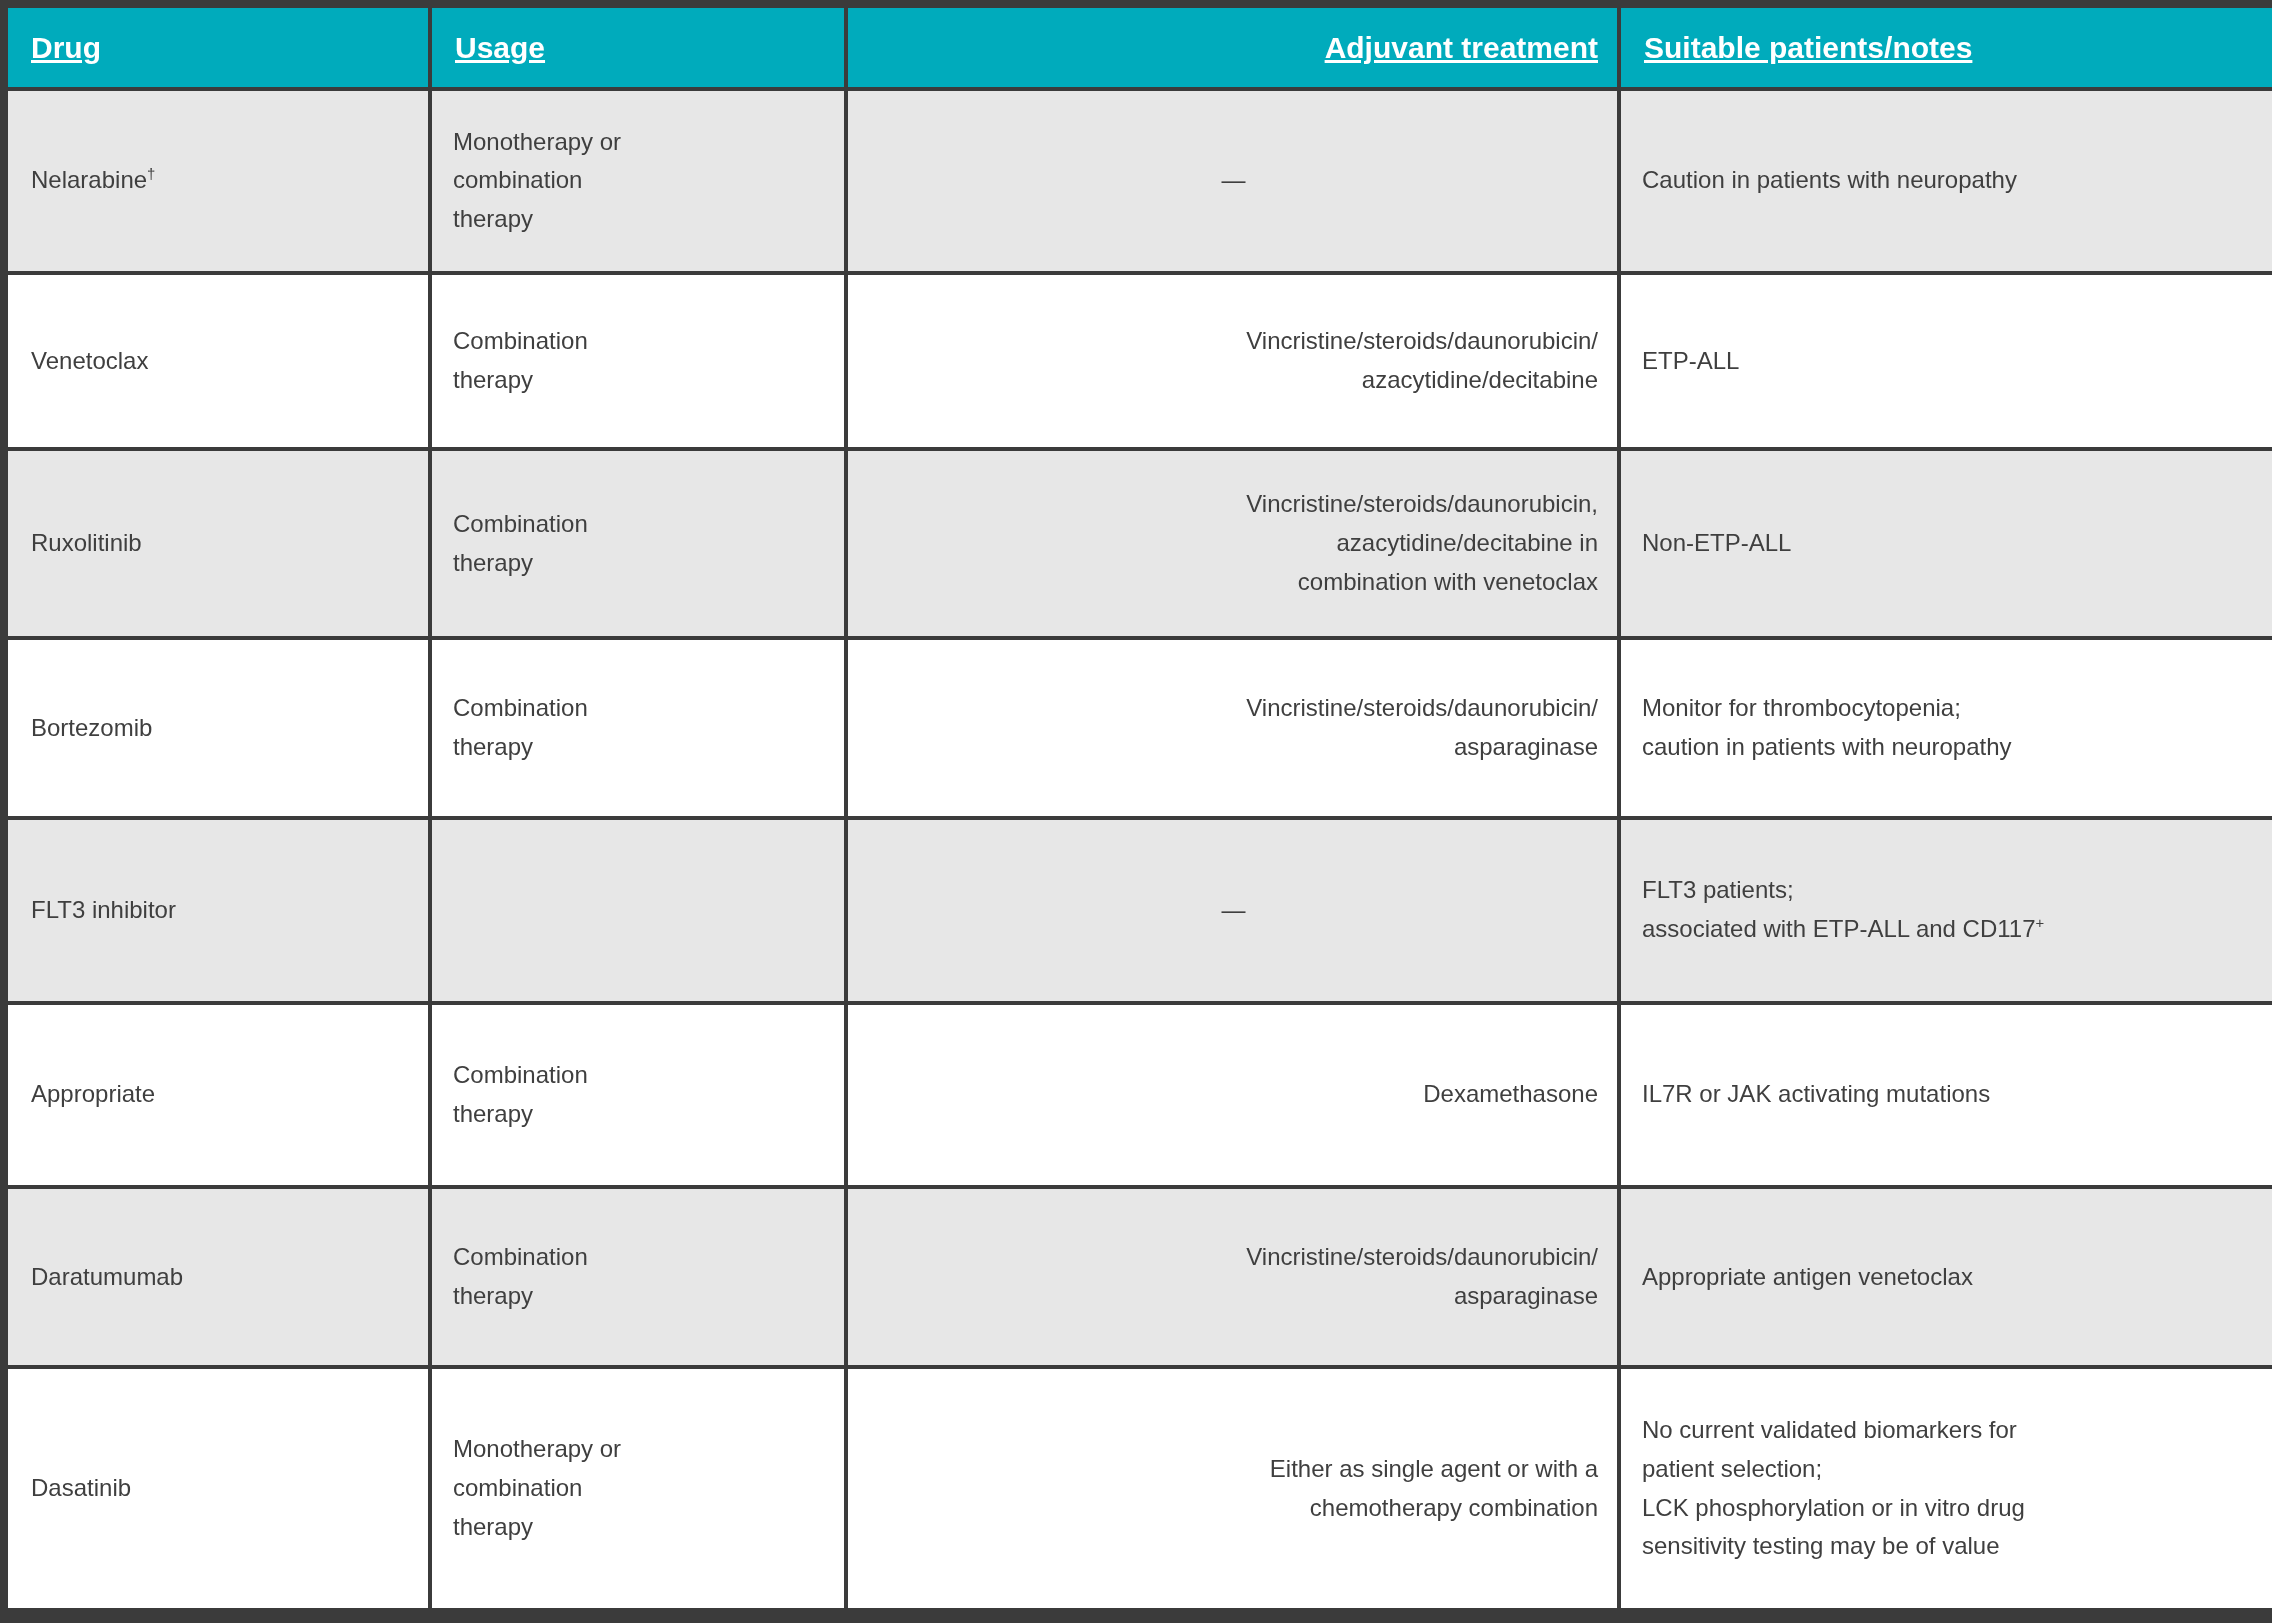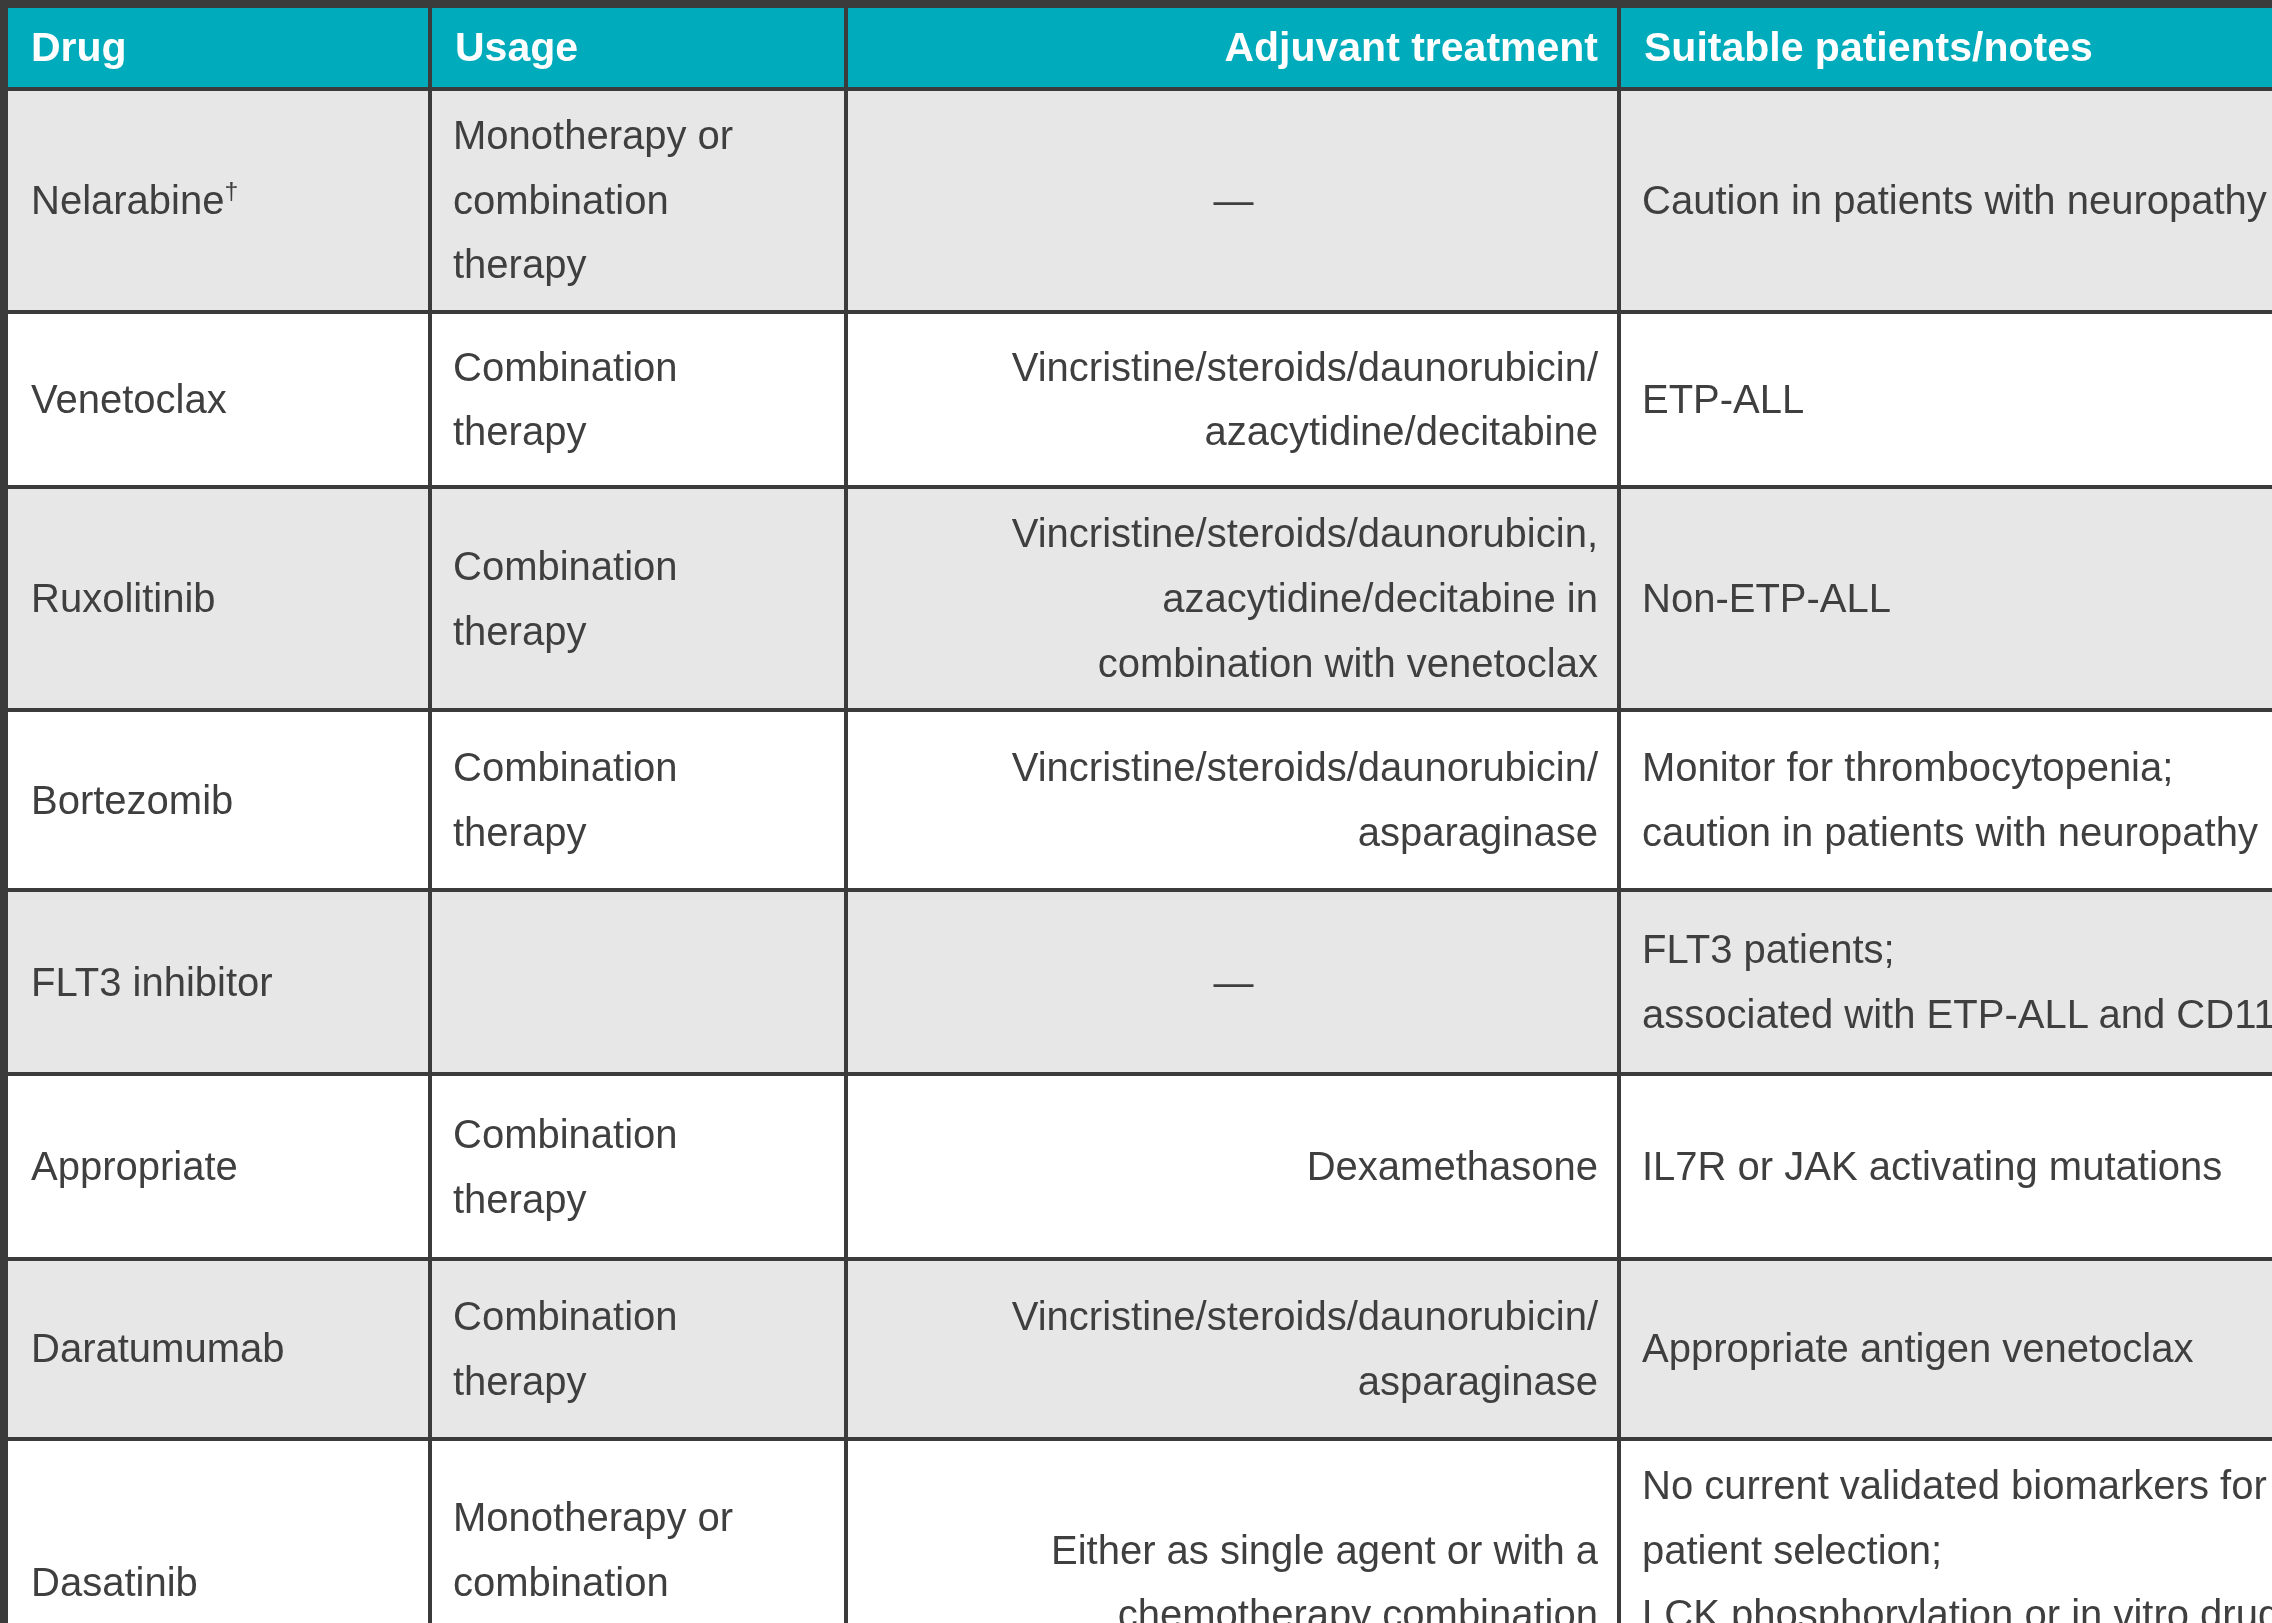--- a/index.html
+++ b/index.html
@@ -20,35 +20,36 @@
     width:2273px;
     border-collapse:collapse;
     table-layout:fixed;
     border:8.8px solid var(--border);
     background:var(--row-white);
   }
   th,td{
     border:4.4px solid var(--border);
     vertical-align:middle;
     color:var(--text);
-    font-size:40px;
+    font-size:24px;
     line-height:1.62;
     text-align:left;
     padding:12.3px 19px 12.3px 21px;
     white-space:pre-line;
     overflow:hidden;
   }
   thead th{
     background:var(--header-bg);
     color:var(--header-text);
     font-weight:bold;
-    font-size:41px;
+    font-size:30px;
     height:54px;
     line-height:1.1;
     padding-left:23px;
+    text-decoration:underline;
   }
   .col-drug{width:378px;padding-left:23px;}
   .col-usage{width:370px;}
   .col-adjuvant{width:727px;text-align:right;}
   .col-notes{width:797px;}
   tbody tr:nth-child(odd) td{background:var(--row-alt);}
   tbody tr:nth-child(even) td{background:var(--row-white);}
   tbody tr:nth-child(1) td{height:156px;}
   tbody tr:nth-child(2) td{height:147px;}
   tbody tr:nth-child(3) td{height:161px;}

